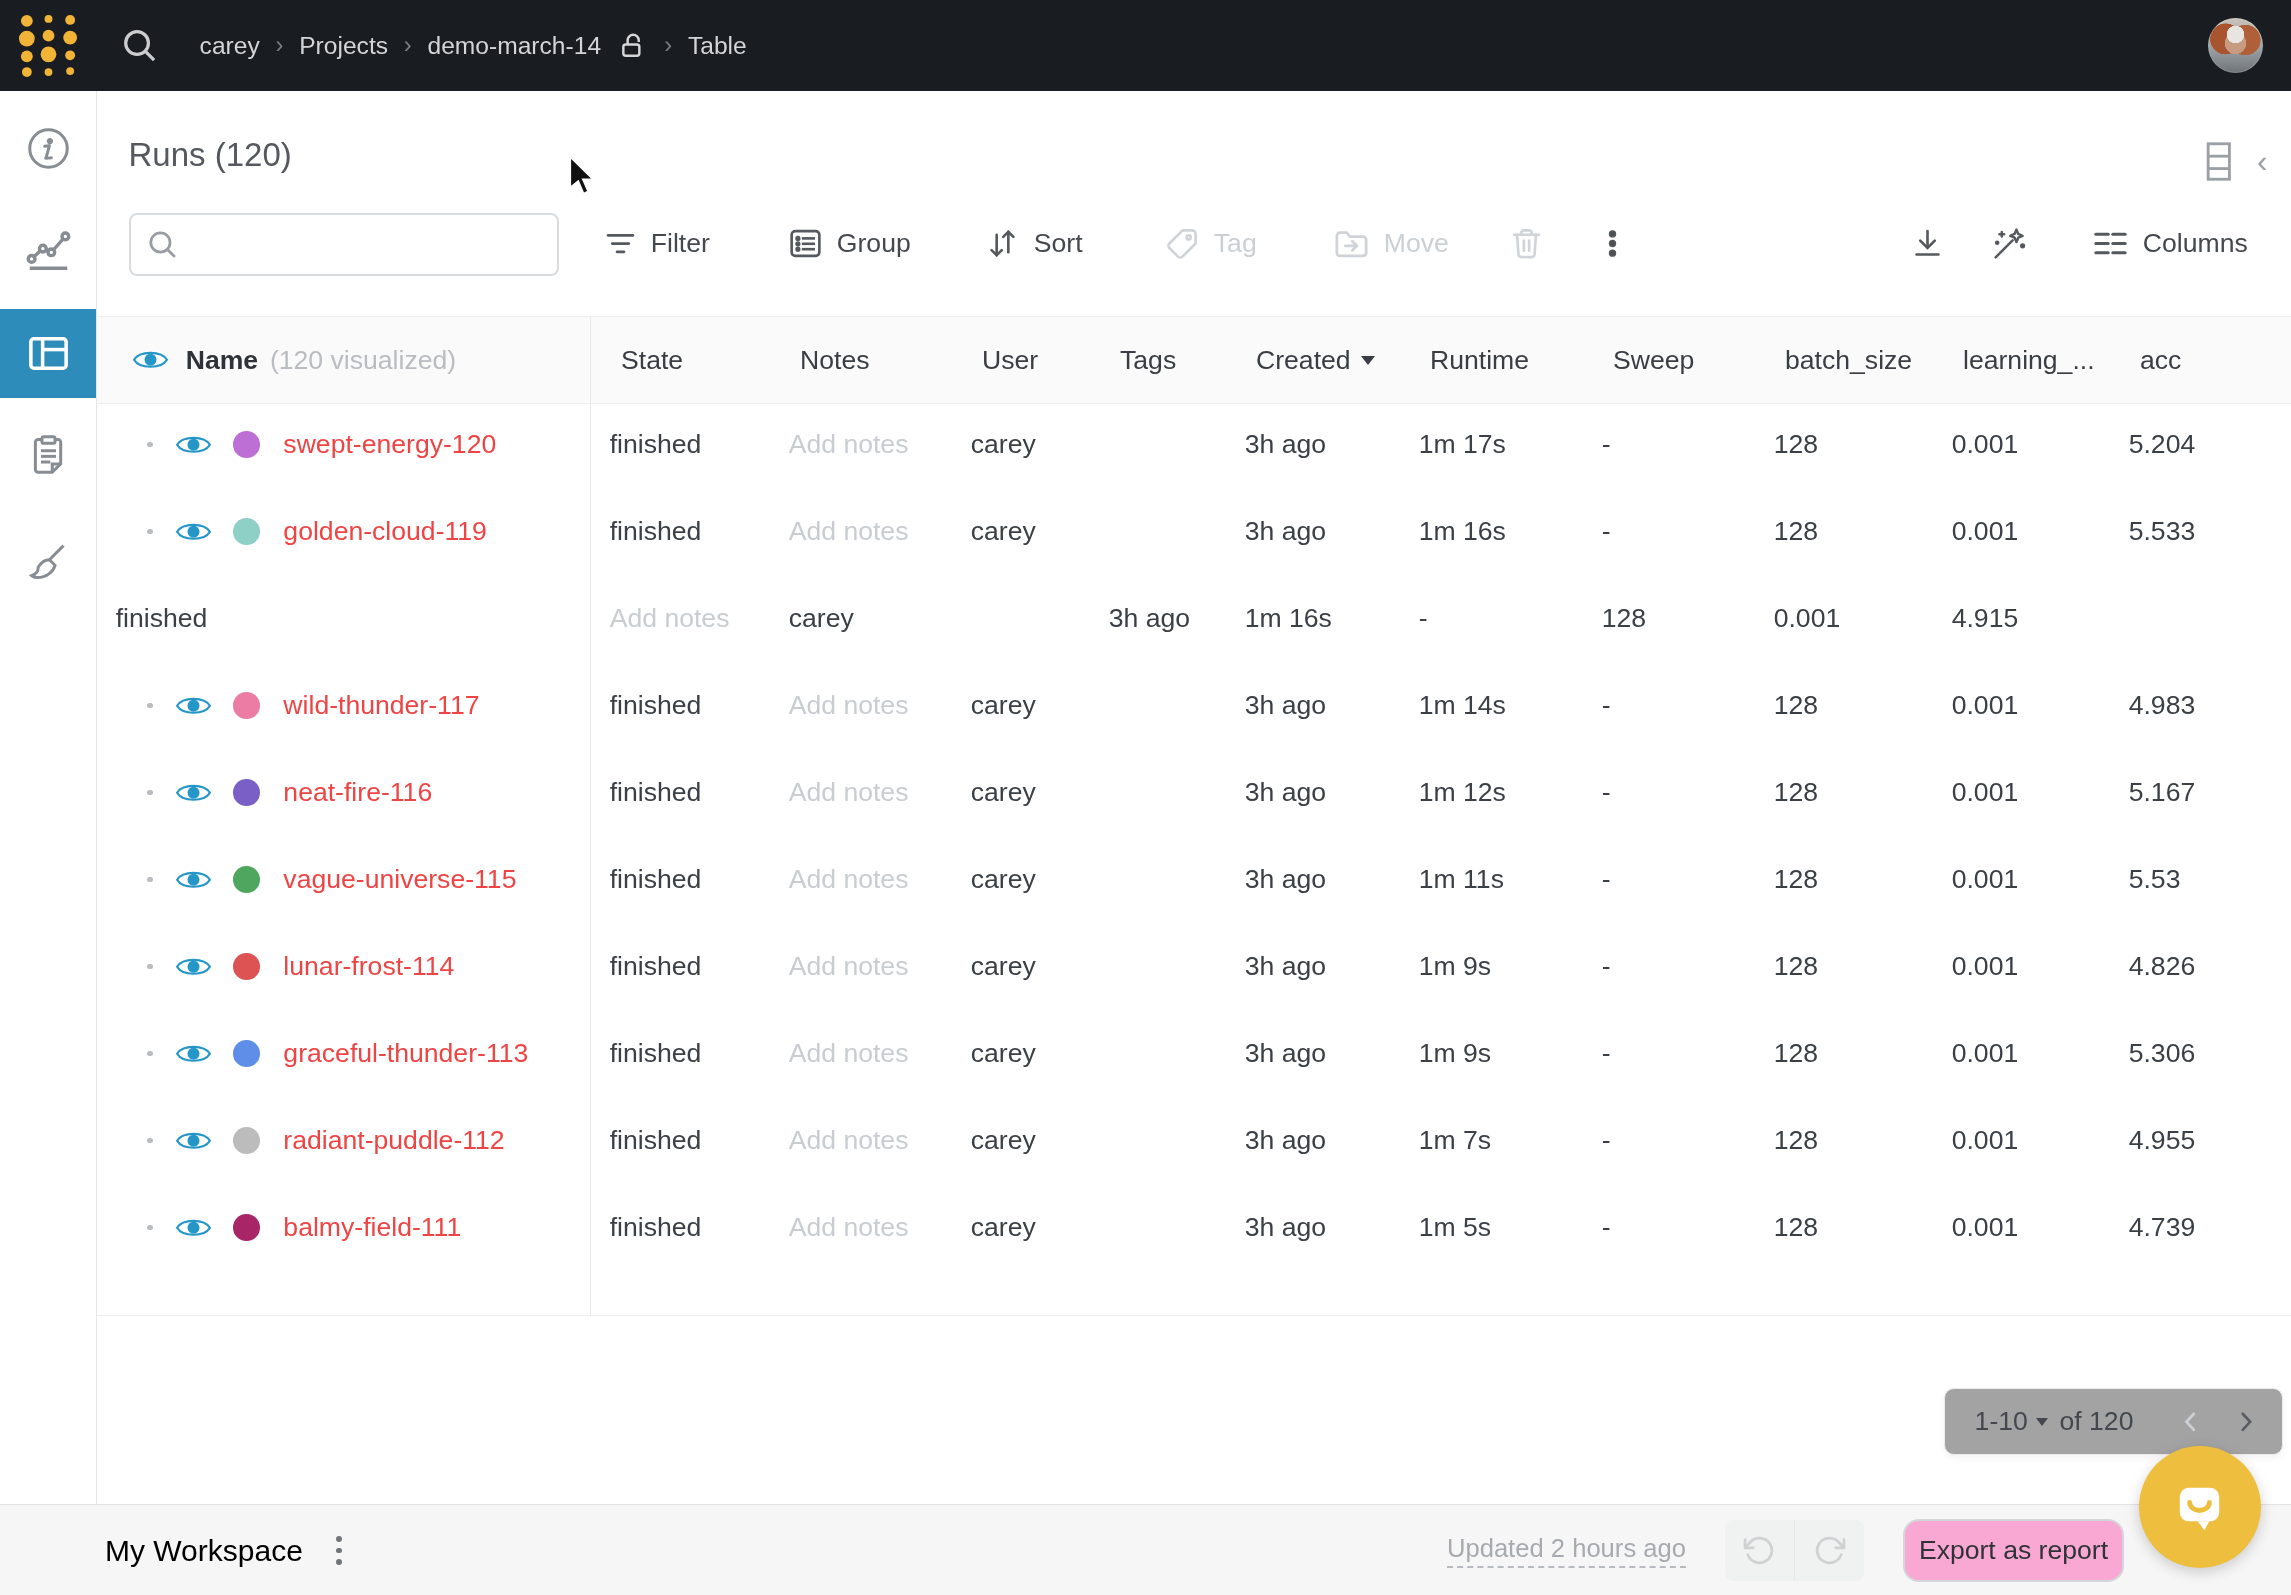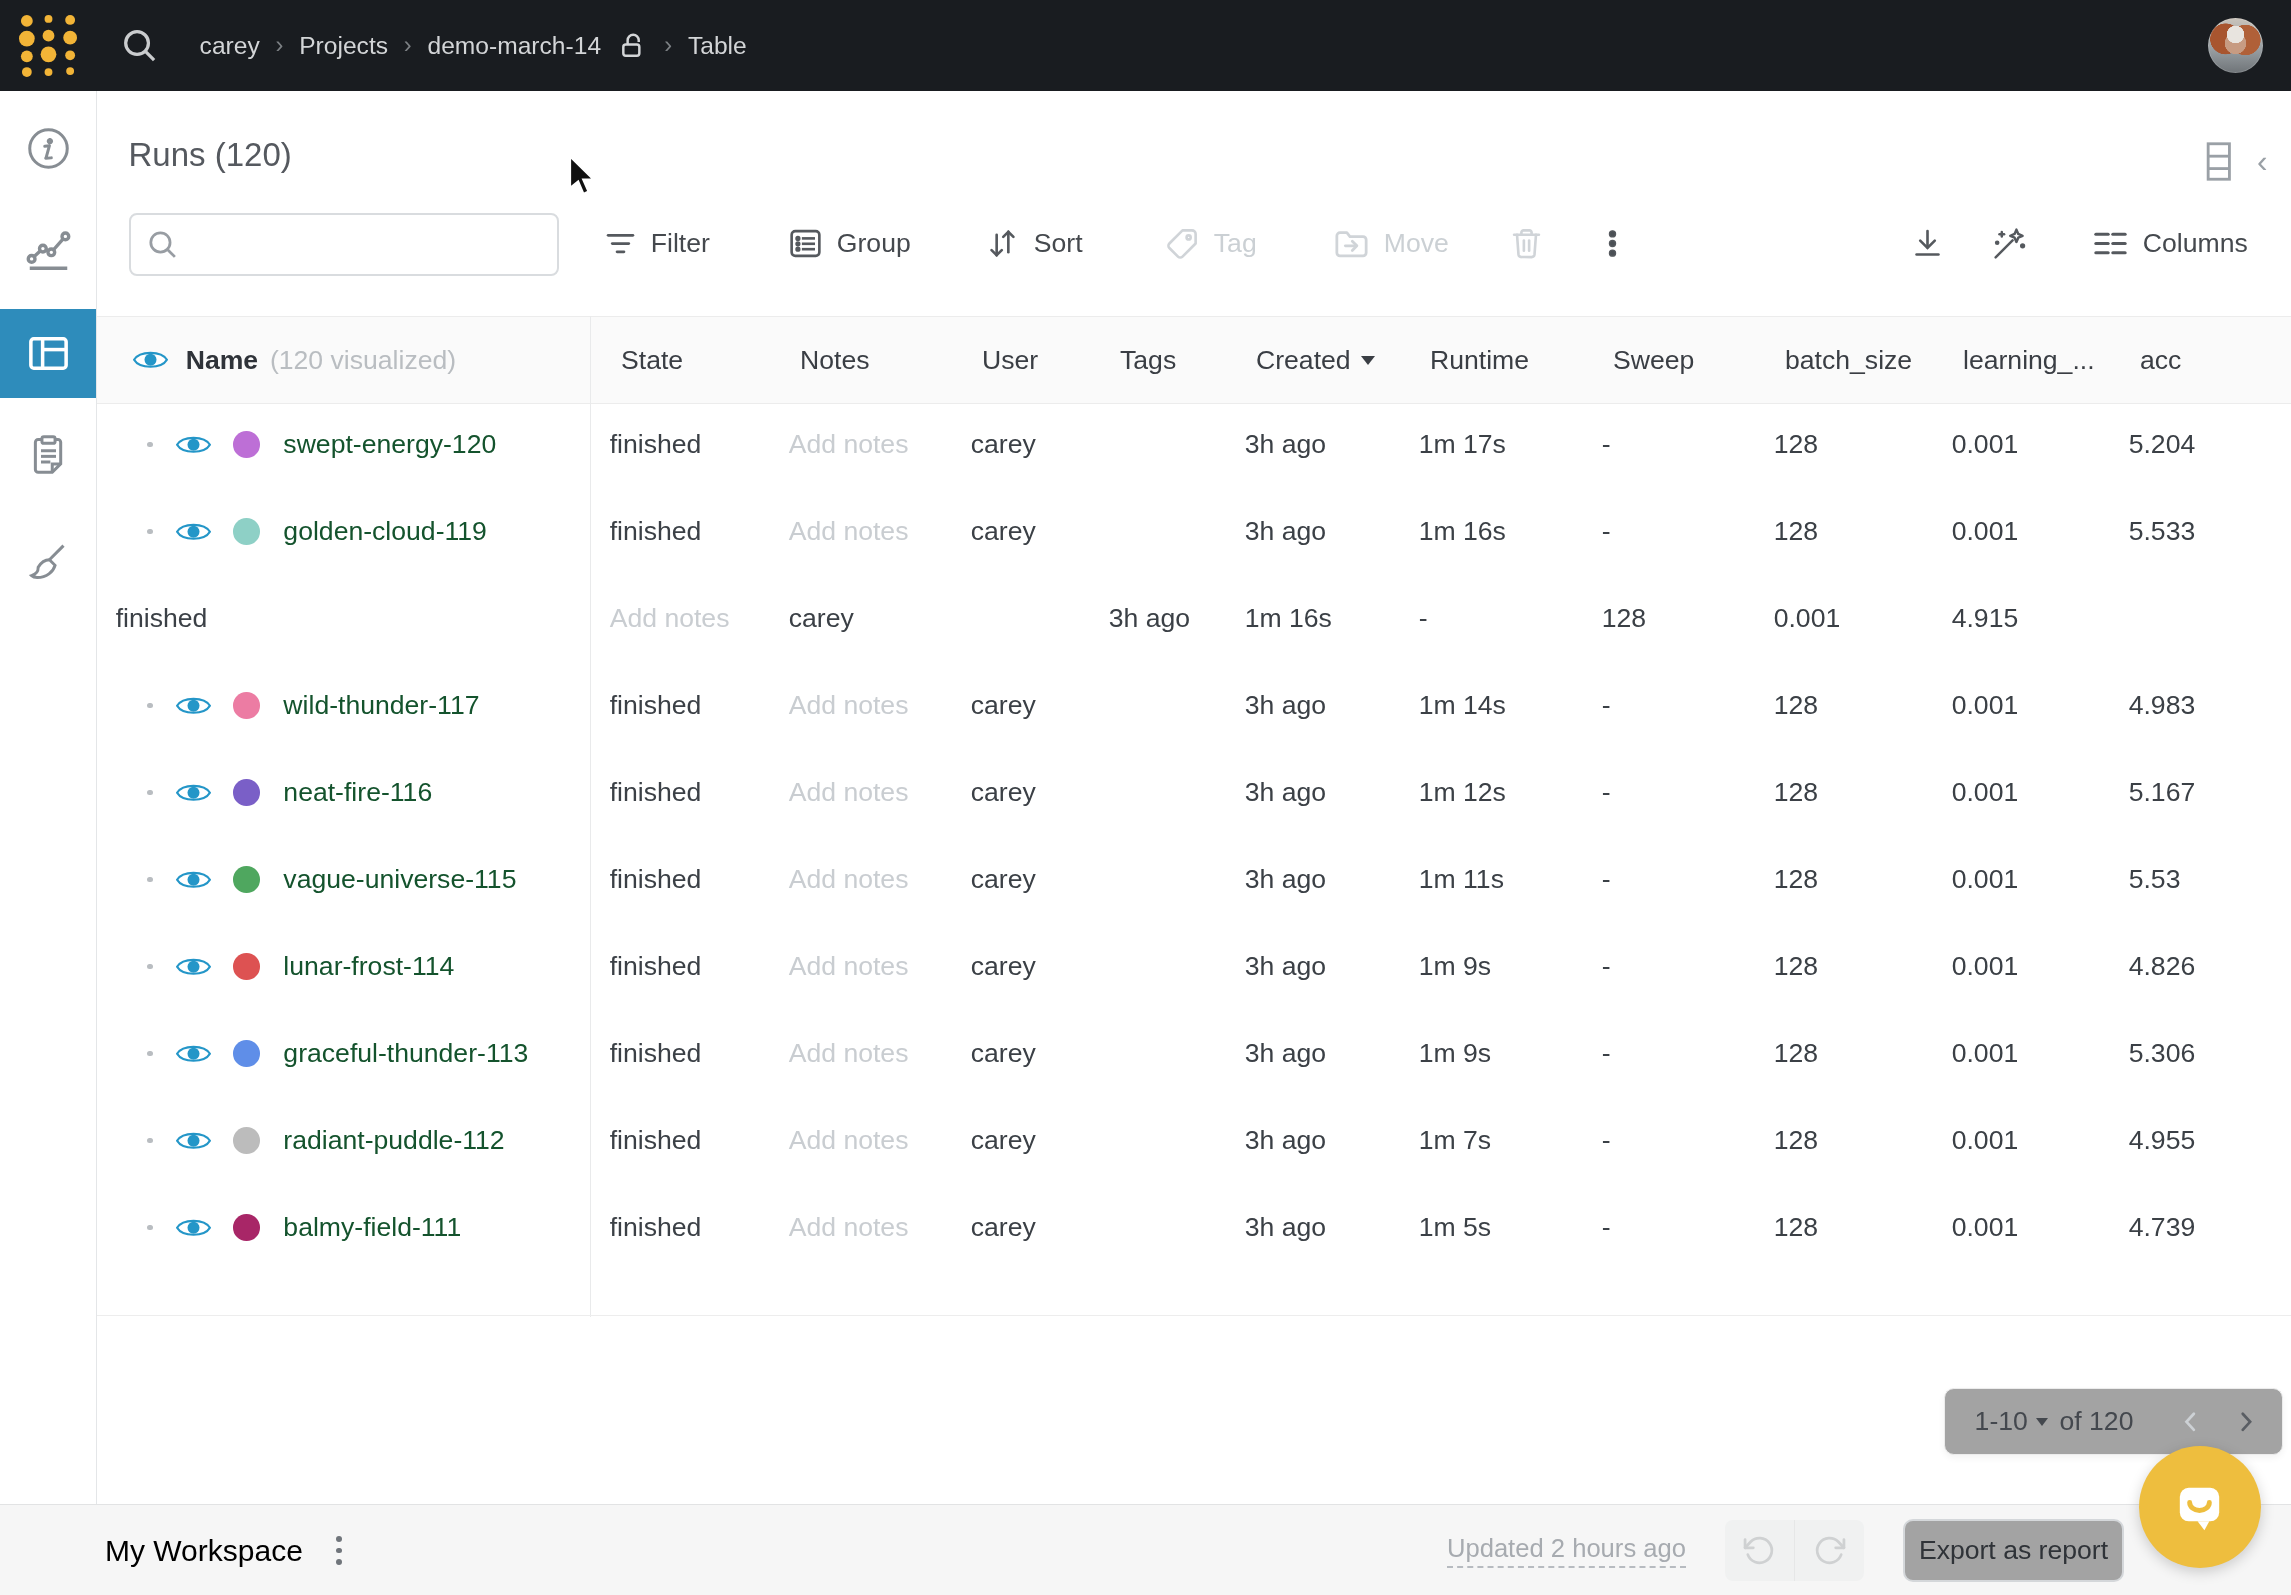--- a/index.html
+++ b/index.html
@@ -65,21 +65,21 @@
   .col-divider{position:absolute;left:494px;top:225px;width:1px;height:1001px;background:#e9eaeb;}
   .table-bottom{position:absolute;left:0;right:0;top:1224px;height:1px;background:#ededed;}
 
   .tbody{position:absolute;left:0;right:0;top:310px;}
   .trow{height:87px;align-items:center;font-size:26.6px;color:#3b4046;}
   .td{padding-left:19.7px;white-space:nowrap;overflow:hidden;}
   .td-name{display:flex;align-items:center;padding-left:0;}
   .handle-dot{width:5.9px;height:5.9px;border-radius:50%;background:#b9bdc1;margin-left:51px;flex:none;}
   .row-eye{margin-left:23.6px;flex:none;display:flex;cursor:pointer;}
   .chip{width:26.6px;height:26.6px;border-radius:50%;margin-left:21.7px;flex:none;}
-  .run-name{margin-left:23.6px;color:#14532d;cursor:pointer;}
+  .run-name{margin-left:23.6px;color:#ef4444;cursor:pointer;}
   .notes{color:#c9cdd1;cursor:text;}
 
   
   .pager{position:absolute;left:1848px;top:1297px;width:337px;height:65px;background:#a3a3a3;
     border:1px solid #ececec;border-radius:9.9px;box-shadow:0 3px 7.9px rgba(0,0,0,.05);
     display:flex;align-items:center;font-size:26.6px;color:#44484e;z-index:3;}
   .pager .range{margin-left:29.6px;display:flex;align-items:center;cursor:pointer;}
   .pager .caret{width:0;height:0;border-left:6.9px solid transparent;border-right:6.9px solid transparent;
     border-top:8.9px solid #44484e;margin-left:7.9px;}
   .pager .of{margin-left:11.8px;}
@@ -90,22 +90,22 @@
   .bottombar{position:absolute;left:0;bottom:0;width:100%;height:91px;background:#f6f6f6;
     border-top:1px solid #e2e3e4;display:flex;align-items:center;z-index:4;}
   .ws-label{margin-left:105px;font-size:30px;color:#000000;}
   .ws-kebab{margin-left:27.6px;display:flex;flex-direction:column;gap:5.9px;cursor:pointer;padding:5.9px;}
   .ws-kebab i{width:5.9px;height:5.9px;border-radius:50%;background:#70757b;display:block;}
   .foot-right{margin-left:auto;display:flex;align-items:center;padding-right:167px;}
   .updated{font-size:25.6px;color:#a7abb0;border-bottom:2px dashed #b7bbc0;padding-bottom:3px;cursor:pointer;}
   .undoredo{display:flex;margin-left:39px;border-radius:7.9px;overflow:hidden;}
   .ur-btn{width:69px;height:61px;background:#f0f1f1;display:flex;align-items:center;justify-content:center;cursor:default;}
   .ur-btn + .ur-btn{border-left:1px solid #e6e7e7;}
-  .export-btn{margin-left:39px;width:217px;height:59px;background:#a3a3a3;border:2px solid #d4d7da;
-    border-radius:10px;display:flex;align-items:center;justify-content:center;font-size:26.6px;color:#2f3338;cursor:pointer;}
+  .export-btn{margin-left:39px;width:217px;height:59px;background:#f9a8d4;border:2px solid #d4d7da;
+    border-radius:16px;display:flex;align-items:center;justify-content:center;font-size:26.6px;color:#2f3338;cursor:pointer;}
   .chat-fab{position:absolute;right:30.5px;bottom:27.6px;width:122px;height:122px;border-radius:50%;
     background:#eebe3e;display:flex;align-items:center;justify-content:center;cursor:pointer;
     box-shadow:0 3.9px 13.8px rgba(0,0,0,.18);z-index:6;}
 
   .cursor{position:absolute;left:472px;top:63px;z-index:9;pointer-events:none;}
 </style>
 </head>
 <body>
 
 <div class="root">

